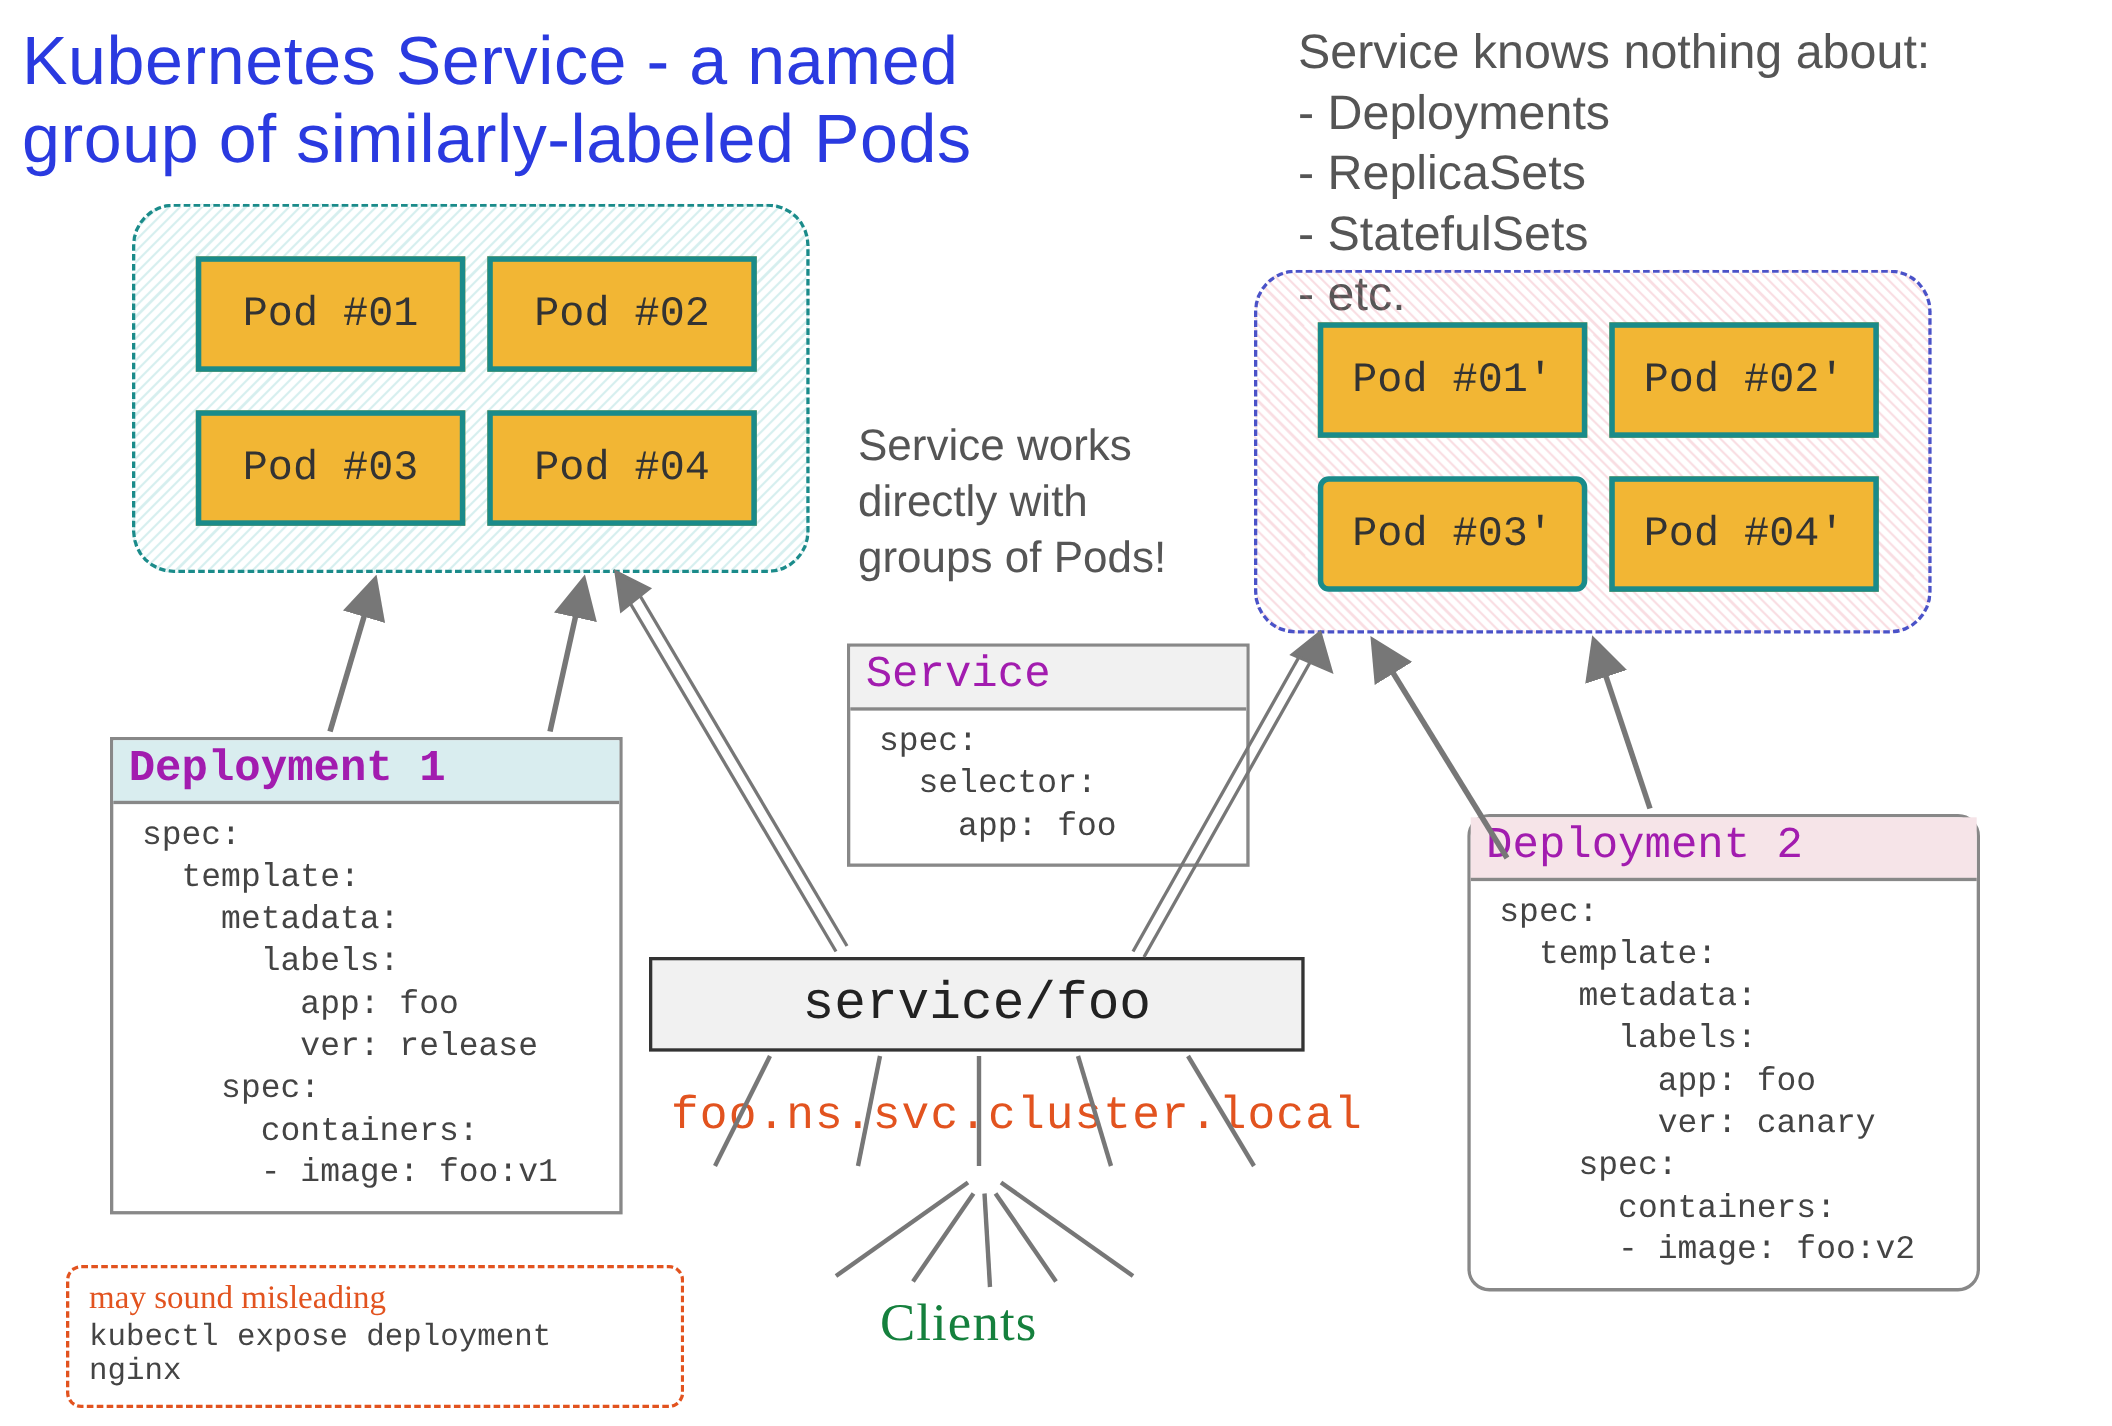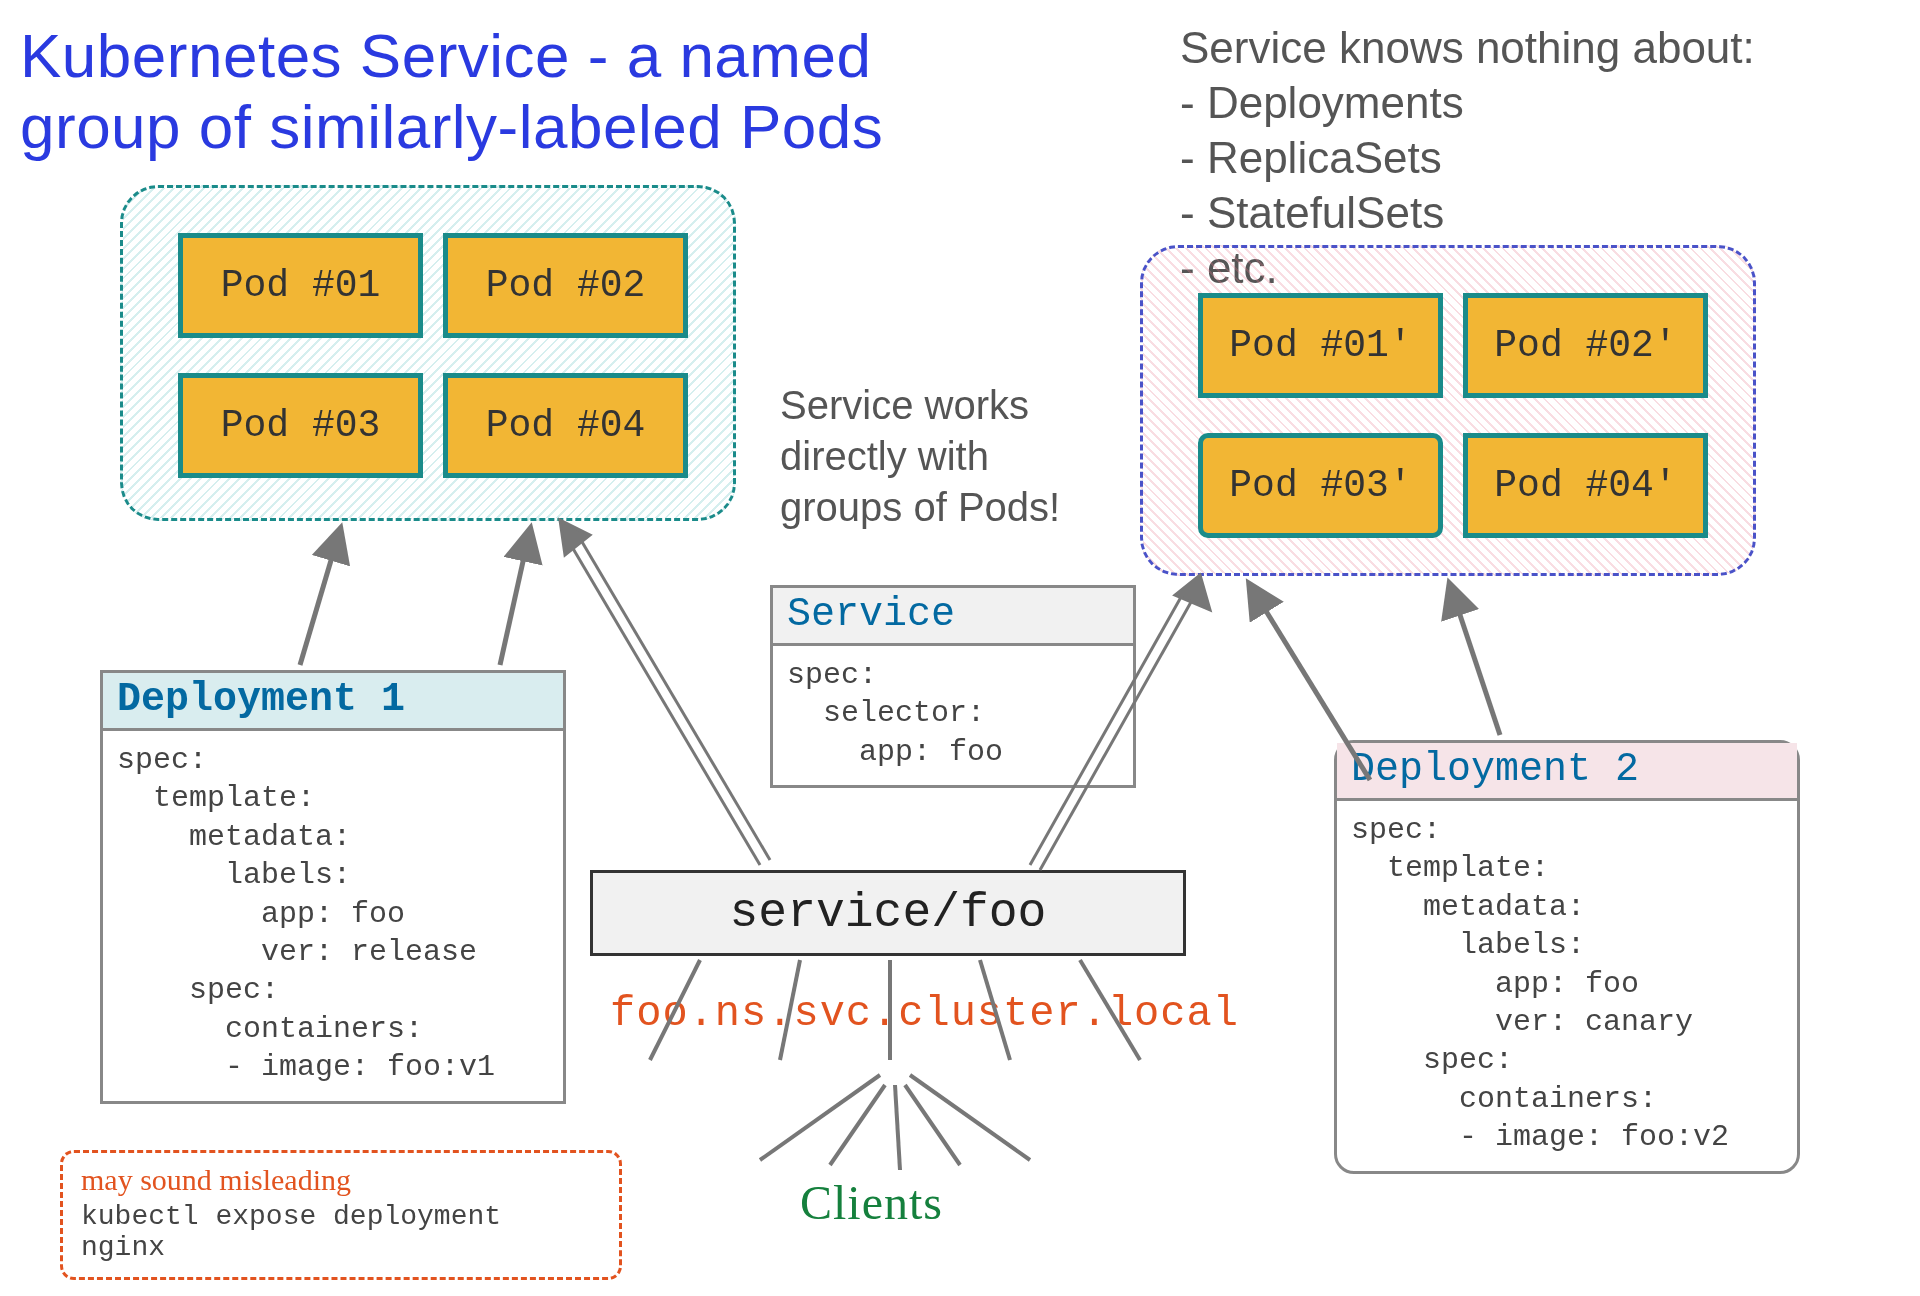--- a/index.html
+++ b/index.html
@@ -78,26 +78,26 @@
   }
   .box {
     position: absolute;
     border: 3px solid #888;
     background: #fff;
   }
   .box .hdr {
     border-bottom: 3px solid #888;
     font-size: 40px;
     padding: 4px 14px 6px 14px;
-    color: #0369a1;
+    color: #a21caf;
   }
   .box .body {
     font-size: 30px;
     line-height: 1.28;
-    padding: 10px 14px 14px 14px;
+    padding: 10px 14px 14px 26px;
     color: #444;
     white-space: pre;
   }
   .dep1 { left: 100px; top: 670px; width: 460px; }
   .dep1 .hdr { background: #d9edef; font-weight: bold; }
   .dep2 { left: 1334px; top: 740px; width: 460px; border-radius: 20px; }
   .dep2 .hdr { background: #f6e4e8; }
   .svcspec { left: 770px; top: 585px; width: 360px; }
   .svcspec .hdr { background: #f1f1f1; }
   .svc-name {

